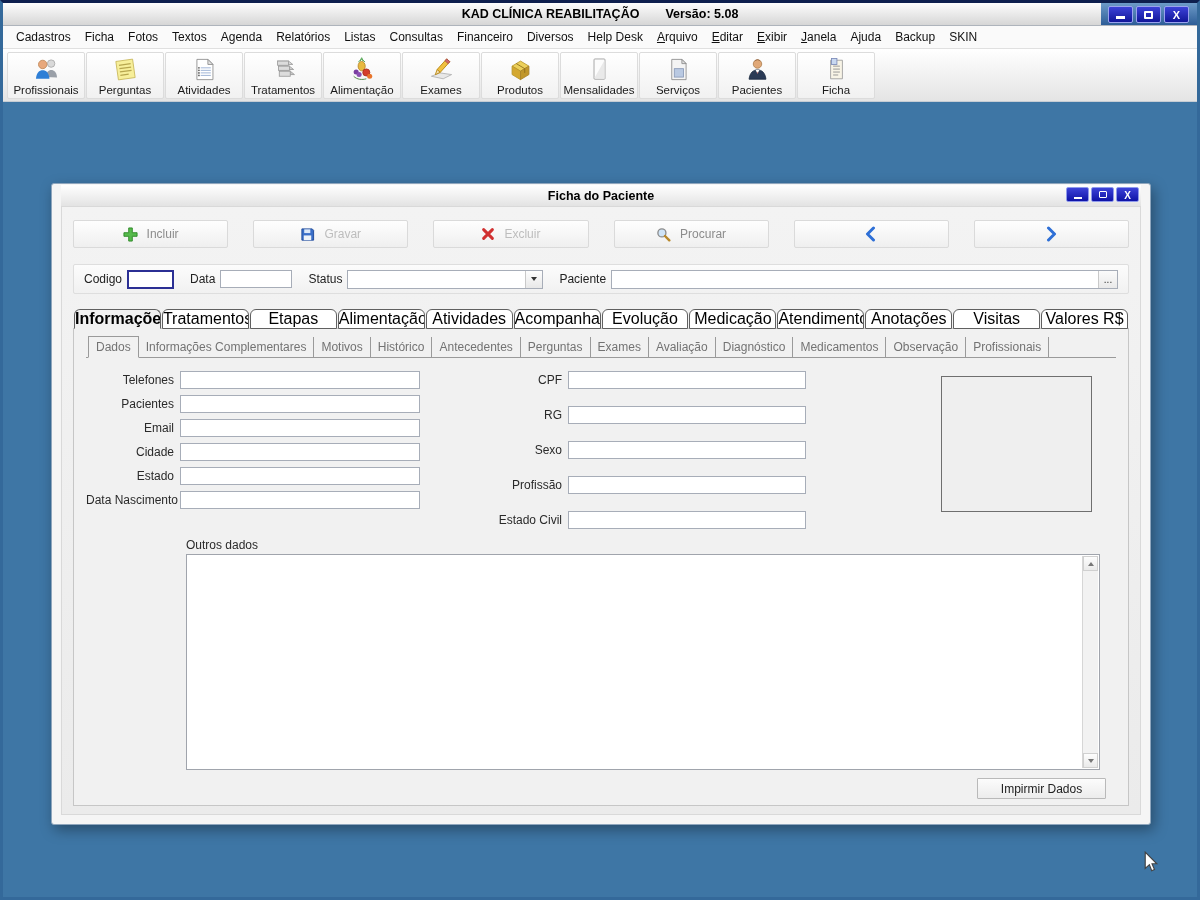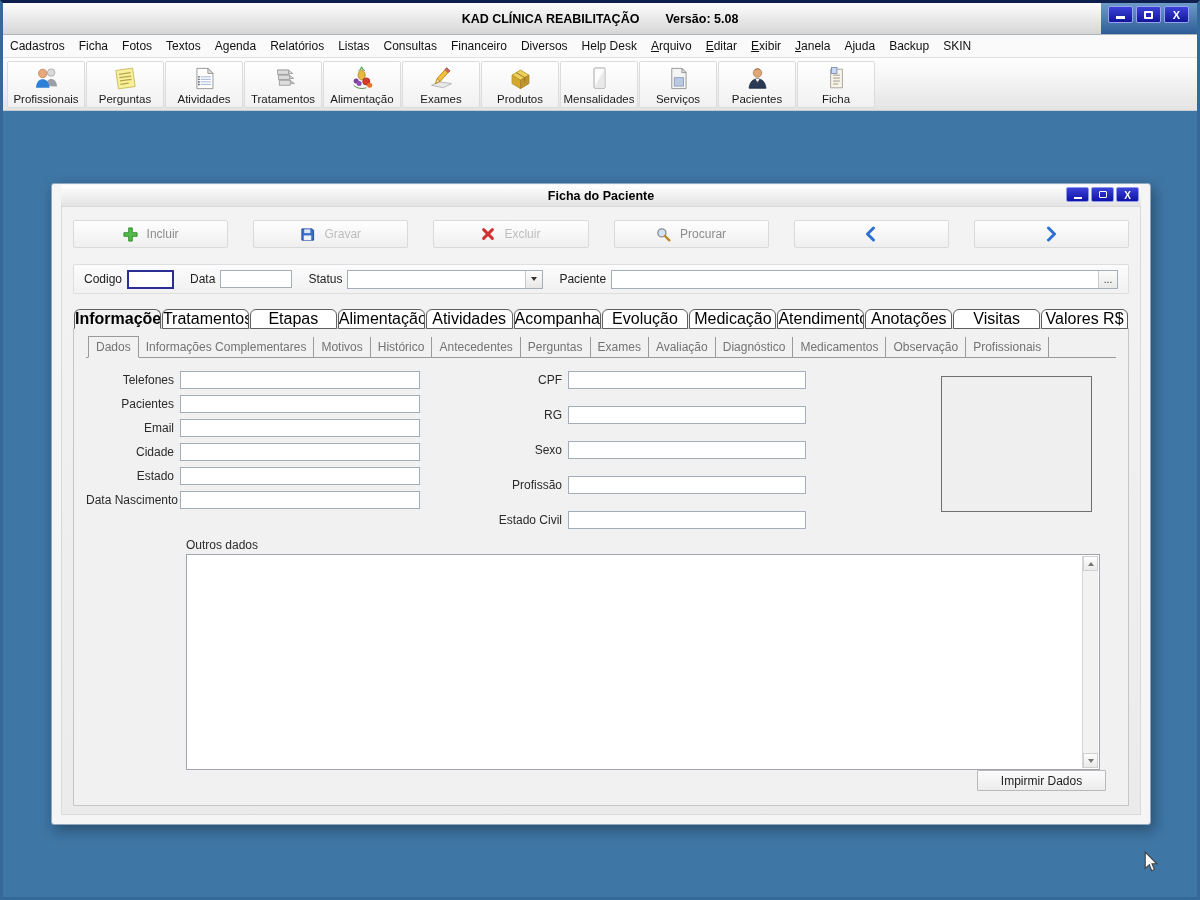--- a/index.html
+++ b/index.html
@@ -3,35 +3,35 @@
 <meta charset="utf-8">
 <style>
   * { margin:0; padding:0; box-sizing:border-box; }
   html,body { width:1200px; height:900px; }
   body { font-family:"Liberation Sans", sans-serif; font-size:12px; color:#1a1a1a; }
 
   .screen { position:relative; width:1200px; height:900px; background:#3e76a5; overflow:hidden;
             border:3px solid #34699a; border-top:3px solid #0e1f4e; }
 
   
-  .titlebar { position:relative; height:32px; background:linear-gradient(#fdfdfd,#d6d6d6);
+  .titlebar { position:relative; height:23px; background:linear-gradient(#fdfdfd,#d6d6d6);
               border-bottom:1px solid #aeb4bc; display:flex; align-items:center; justify-content:center; }
   .titlebar-corner { position:absolute; right:0; top:0; width:96px; height:100%;
                      background:linear-gradient(#6d9bc8,#2d5d97); }
   .title-text { font-weight:700; font-size:12.5px; color:#000; display:flex; gap:26px; }
   .win-controls { position:absolute; right:8px; top:3px; display:flex; z-index:3; }
   .winbtn { width:25px; height:17px; margin-left:3px; display:flex; align-items:center; justify-content:center;
             background:linear-gradient(#3c42d8,#111699); border:1px solid #9aa2ee; border-radius:2px; cursor:default; }
   .g-min { width:9px; height:3px; background:#fff; margin-top:6px; }
   .g-max { width:9px; height:8px; border:2px solid #fff; border-radius:1px; }
   .g-close::before { content:"X"; color:#fff; font-weight:700; font-size:11px; }
 
   
   .menubar { height:23px; background:#fafafa; border-bottom:1px solid #e0e0e0;
-             display:flex; align-items:center; }
+             display:flex; align-items:center; padding-left:6px; }
   .menu-item { display:inline-block; padding:3px 7px; color:#111; cursor:default; }
   .menu-item.accel::first-letter { text-decoration:underline; }
 
   
   .toolbar { height:53px; background:linear-gradient(#ffffff,#e4e4e4); border-bottom:1px solid #c6cdd4;
              display:flex; align-items:center; padding:2px 4px; }
   .tool-btn { width:78px; height:47px; margin-right:1px; display:flex; flex-direction:column; align-items:center;
               justify-content:flex-end; background:linear-gradient(#ffffff,#f1f1f1); border:1px solid #dcdcdc;
               border-radius:2px; padding-bottom:2px; }
   .tool-icon { height:28px; display:flex; align-items:center; }
@@ -115,21 +115,21 @@
   .ta-scrollbar { position:absolute; right:1px; top:1px; bottom:1px; width:16px; background:#f2f2f2;
                   border-left:1px solid #d6d6d6; }
   .sb-btn { position:absolute; left:0; width:100%; height:15px; background:linear-gradient(#fdfdfd,#eaeaea);
             border:1px solid #d0d0d0; display:flex; align-items:center; justify-content:center; }
   .sb-up { top:0; } .sb-down { bottom:0; }
   .tri-up { width:0; height:0; border-left:3.5px solid transparent; border-right:3.5px solid transparent;
             border-bottom:4px solid #777; }
   .tri-down { width:0; height:0; border-left:3.5px solid transparent; border-right:3.5px solid transparent;
               border-top:4px solid #777; }
 
-  .print-row { display:flex; justify-content:flex-end; margin-top:0; padding-right:10px; }
+  .print-row { display:flex; justify-content:flex-end; margin-top:8px; padding-right:10px; }
   .print-btn { width:129px; height:21px; background:linear-gradient(#fcfcfc,#ececec); border:1px solid #b9b9b9;
                border-radius:1px; font-family:inherit; font-size:12px; color:#222; }
 
   
   .cursor { position:absolute; left:1138px; top:848px; z-index:10; }
 </style>
 </head>
 <body>
 
 <div class="screen">

